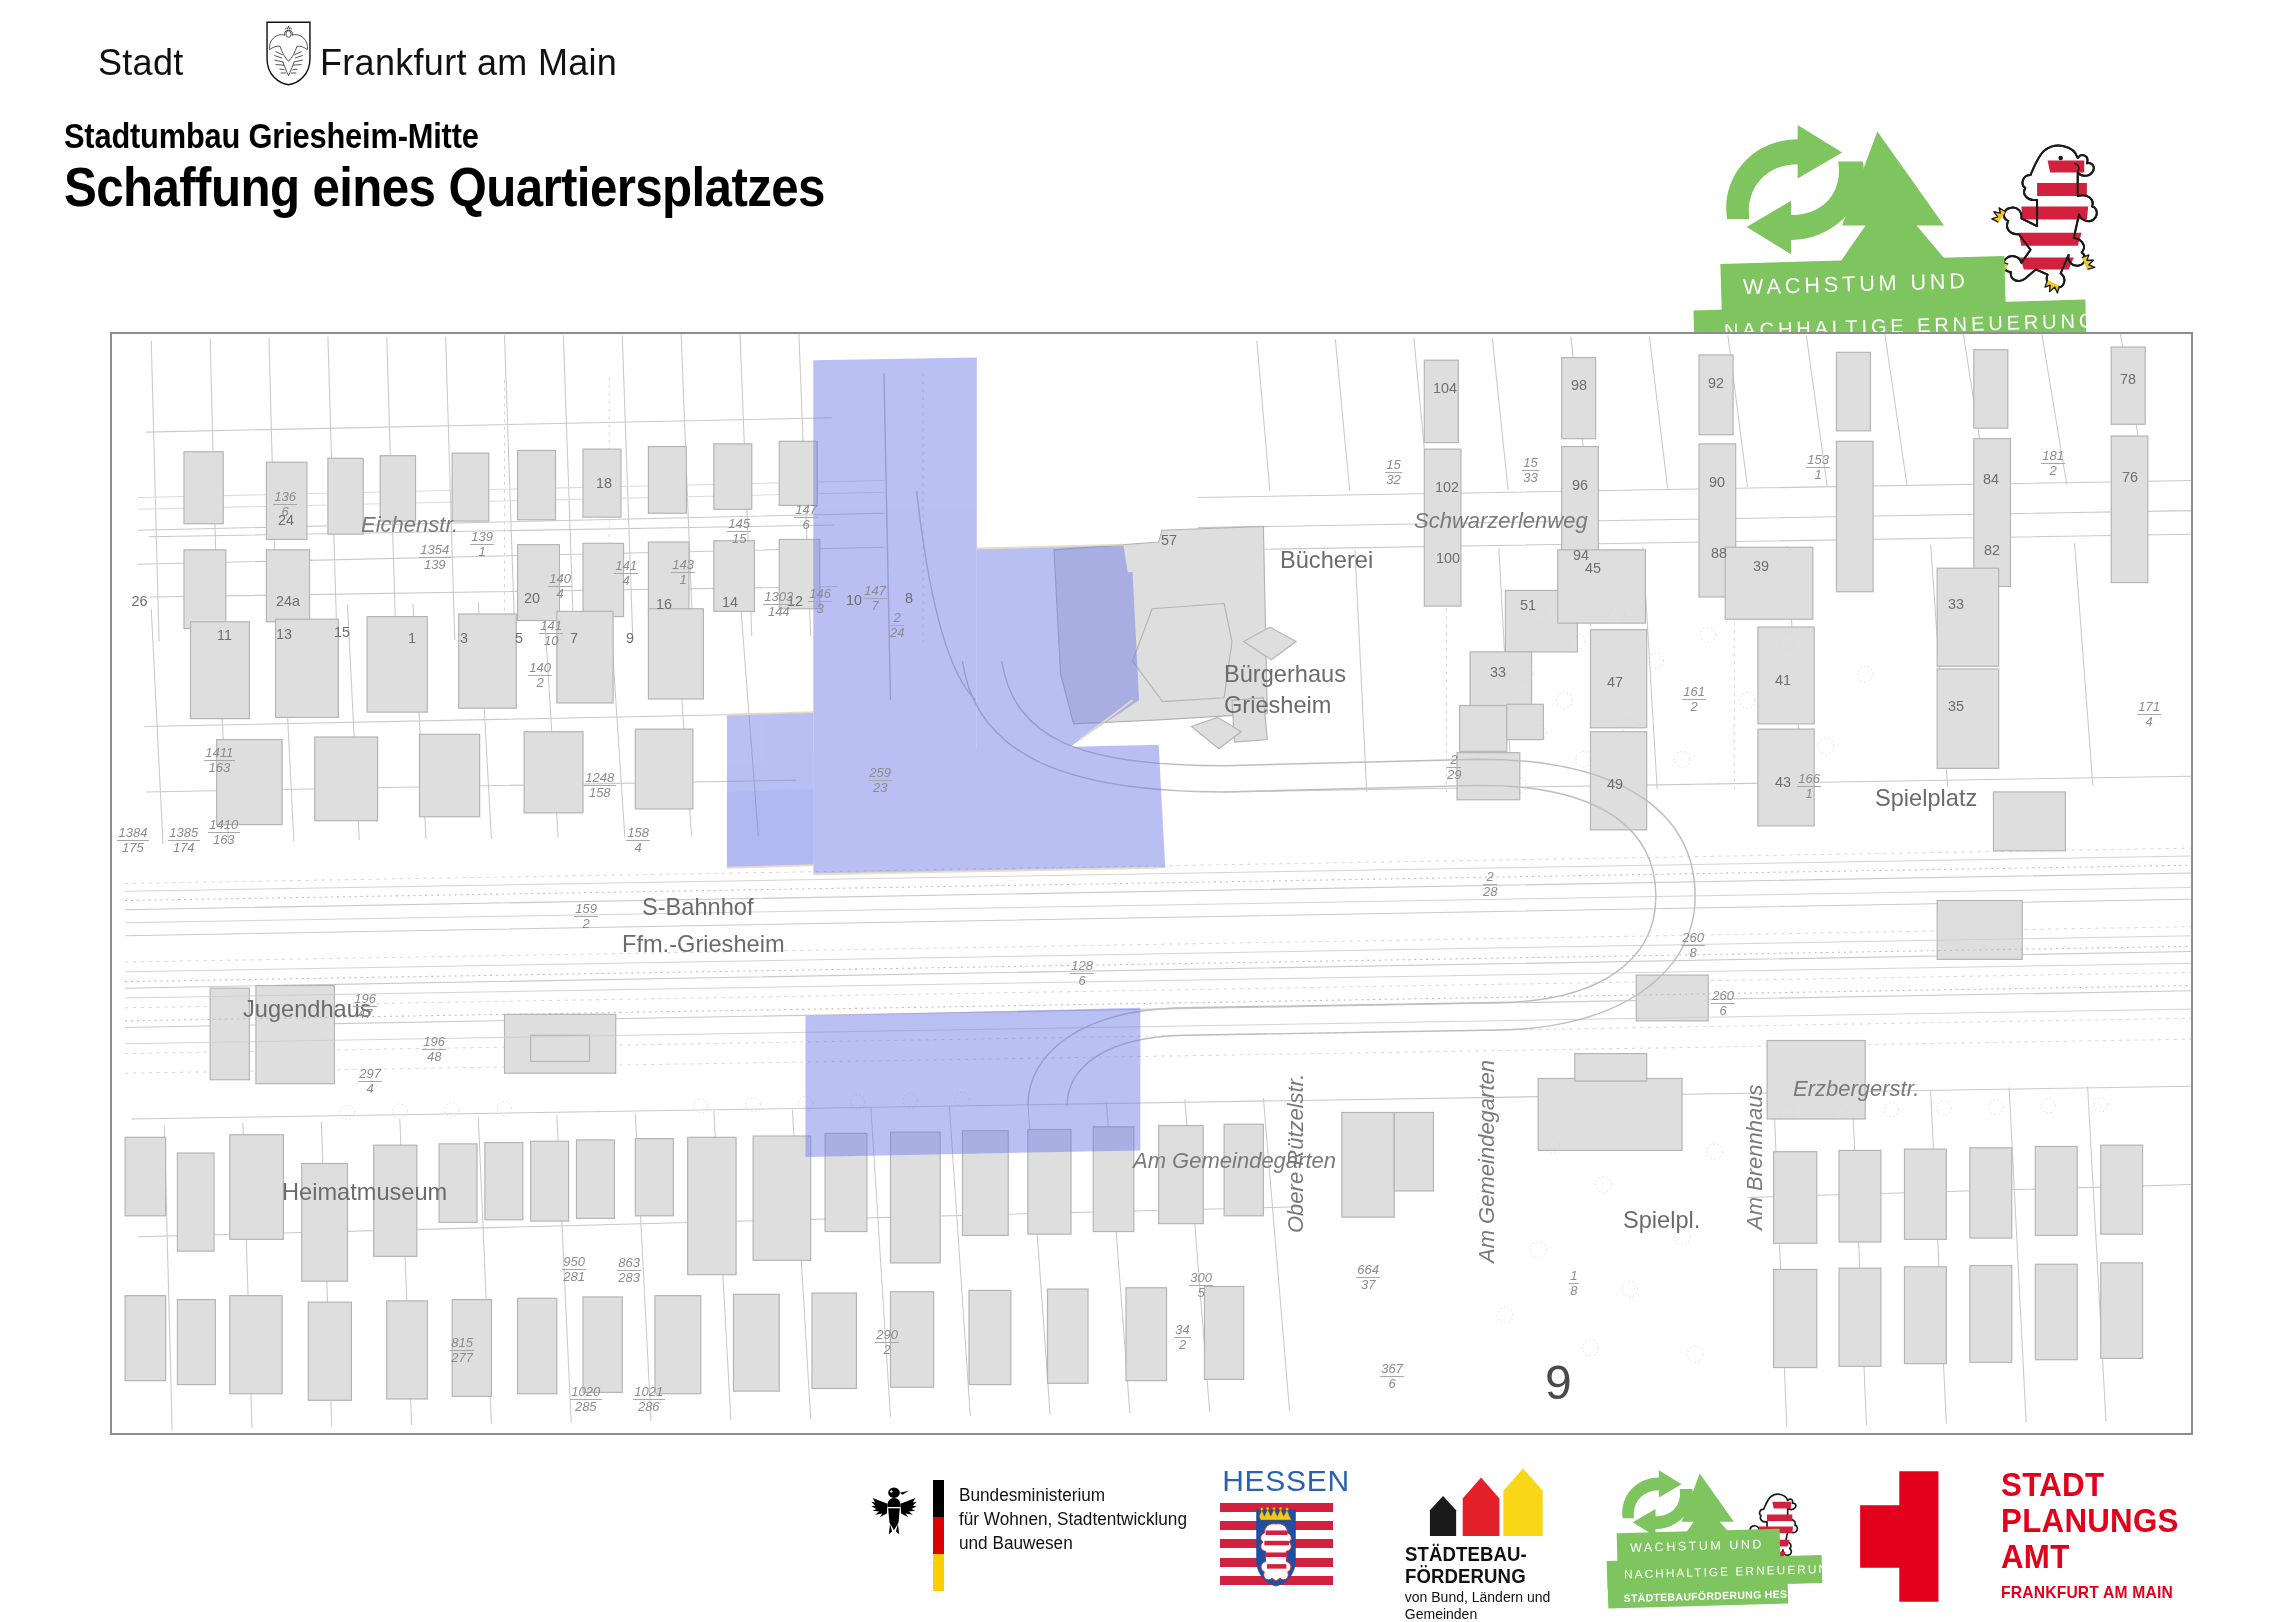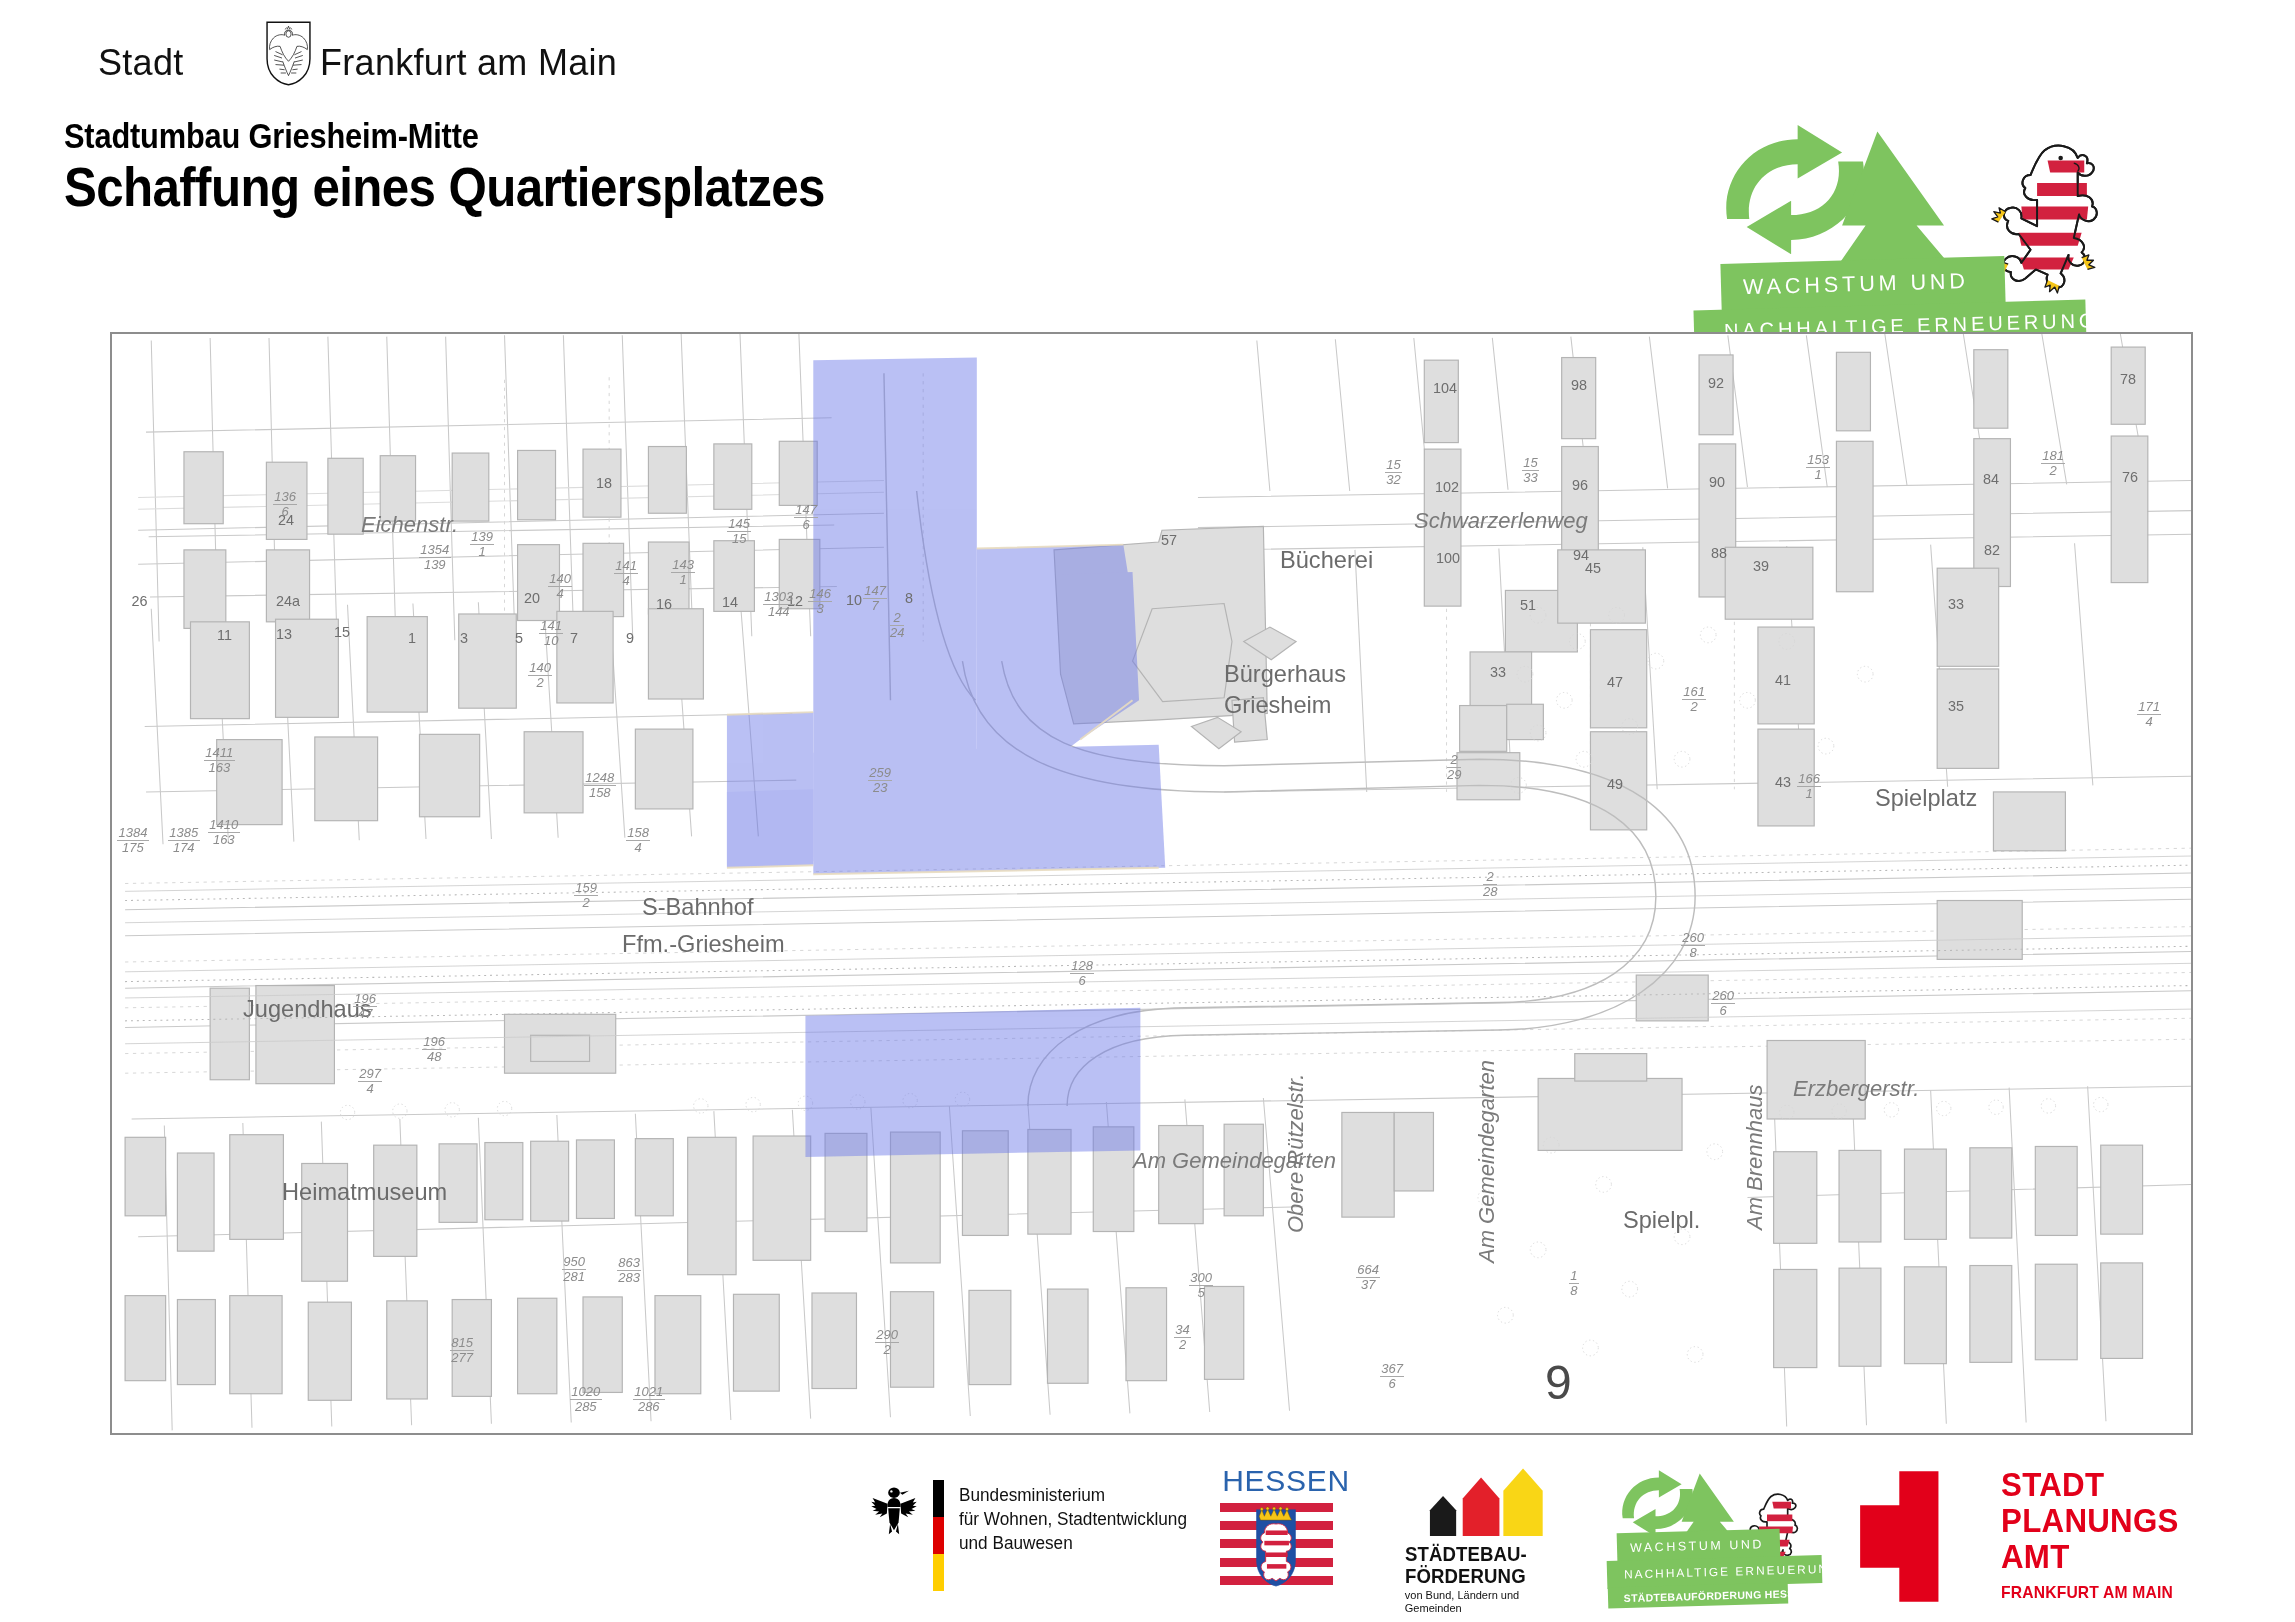--- a/index.html
+++ b/index.html
@@ -64,21 +64,21 @@
   #hessen .hw{position:absolute;left:9.2px;top:5.2px;font-size:30px;color:#2a63ad;
      letter-spacing:0.7px;font-weight:400;}
   #hessen .flag{position:absolute;left:6.5px;top:41px;width:113px;height:92px;background:#fff;}
   #hessen .stripe{position:absolute;left:0;width:113px;height:9.2px;background:#d2213f;}
 
   
   #sbf{left:1393px;width:262px;}
   #sbf .houses{position:absolute;left:33px;top:7.9px;width:118px;height:69px;}
   #sbf .t1{position:absolute;left:11.8px;top:84px;font-size:20px;font-weight:bold;
       letter-spacing:0.1px;line-height:1.12;color:#111;transform:scaleX(.93);transform-origin:left top;}
-  #sbf .t2{position:absolute;left:11.8px;top:130px;font-size:11px;line-height:1.22;color:#111;}
+  #sbf .t2{position:absolute;left:11.8px;top:130px;font-size:14px;line-height:1.22;color:#111;}
 
   
   #wach-small{left:1616px;width:262px;}
 
   
   #spa{left:1851px;width:366px;}
   #spa .block{position:absolute;left:0;top:11.8px;width:124px;height:131px;}
   #spa .words{position:absolute;left:150px;top:6.5px;color:#e2001a;font-weight:bold;
       font-size:34px;line-height:1.06;letter-spacing:0.3px;transform:scaleX(.92);transform-origin:left top;}
   #spa .sub{position:absolute;left:150px;top:124px;color:#e2001a;font-weight:bold;
@@ -511,21 +511,21 @@
   <div class="pnum" style="left:696px;top:253px"><span class="num">146</span>3</div>
   <div class="pnum" style="left:751px;top:250px"><span class="num">147</span>7</div>
   <div class="pnum" style="left:615px;top:183px"><span class="num">145</span>15</div>
   <div class="pnum" style="left:682px;top:169px"><span class="num">147</span>6</div>
   <div class="pnum" style="left:92px;top:412px"><span class="num">1411</span>163</div>
   <div class="pnum" style="left:96px;top:484px"><span class="num">1410</span>163</div>
   <div class="pnum" style="left:5.2px;top:492px"><span class="num">1384</span>175</div>
   <div class="pnum" style="left:56px;top:492px"><span class="num">1385</span>174</div>
   <div class="pnum" style="left:472px;top:437px"><span class="num">1248</span>158</div>
   <div class="pnum" style="left:514px;top:492px"><span class="num">158</span>4</div>
-  <div class="pnum" style="left:462px;top:547px"><span class="num">159</span>2</div>
+  <div class="pnum" style="left:462px;top:568px"><span class="num">159</span>2</div>
   <div class="pnum" style="left:778px;top:277px"><span class="num">2</span>24</div>
   <div class="pnum" style="left:756px;top:432px"><span class="num">259</span>23</div>
   <div class="pnum" style="left:1335px;top:419px"><span class="num">2</span>29</div>
   <div class="pnum" style="left:1371px;top:536px"><span class="num">2</span>28</div>
   <div class="pnum" style="left:1273px;top:124px"><span class="num">15</span>32</div>
   <div class="pnum" style="left:1410px;top:122px"><span class="num">15</span>33</div>
   <div class="pnum" style="left:1694px;top:119px"><span class="num">153</span>1</div>
   <div class="pnum" style="left:1570px;top:351px"><span class="num">161</span>2</div>
   <div class="pnum" style="left:1685px;top:438px"><span class="num">166</span>1</div>
   <div class="pnum" style="left:1929px;top:115px"><span class="num">181</span>2</div>

